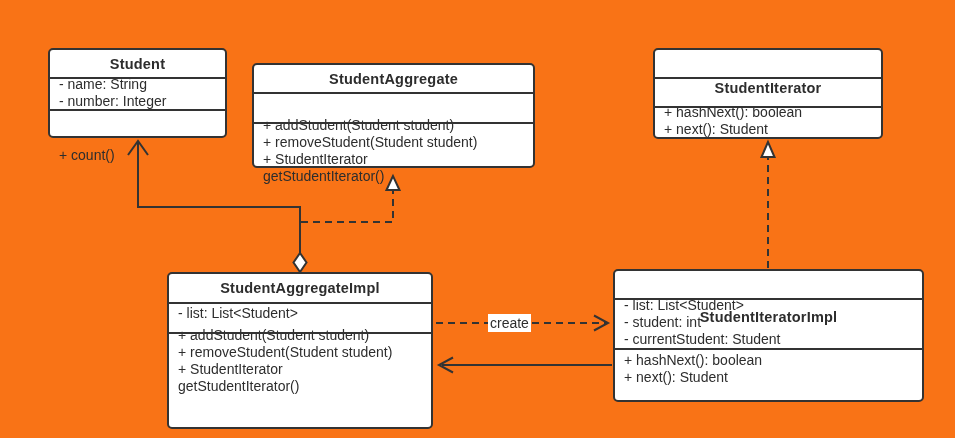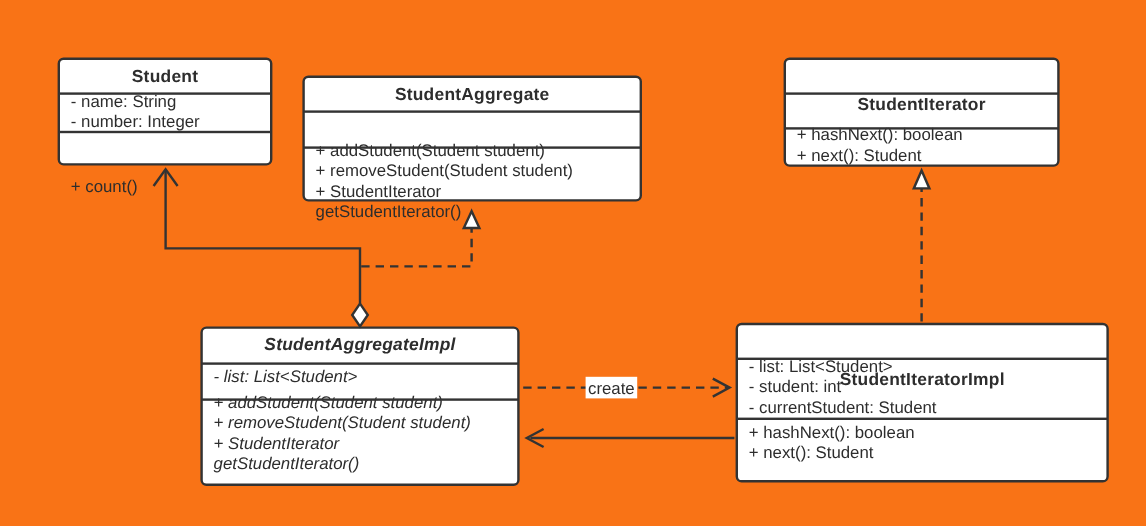--- a/index.html
+++ b/index.html
@@ -97,21 +97,21 @@
   <div class="uml-class" style="left:653px;top:48px;width:230px;height:91px;">
     <div class="uml-title" style="height:27px;margin-top:24px;">StudentIterator</div>
     <div class="sep" style="top:27px;"></div>
     <div class="sep" style="top:56px;"></div>
     <div class="uml-lines" style="top:54px;line-height:16.5px;">
       <span class="line">+ hashNext(): boolean</span>
       <span class="line">+ next(): Student</span>
     </div>
   </div>
 
-  <div class="uml-class" style="left:167px;top:272px;width:266px;height:133px;font-style:italic;">
+  <div class="uml-class" style="left:167px;top:272px;width:266px;height:157px;">
     <div class="uml-title" style="height:28px;">StudentAggregateImpl</div>
     <div class="sep" style="top:28px;"></div>
     <div class="uml-lines" style="top:31px;line-height:17px;">
       <span class="line">- list: List&lt;Student&gt;</span>
     </div>
     <div class="sep" style="top:58px;"></div>
     <div class="uml-lines" style="top:53px;line-height:17px;">
       <span class="line">+ addStudent(Student student)</span>
       <span class="line">+ removeStudent(Student student)</span>
       <span class="line">+ StudentIterator</span>

